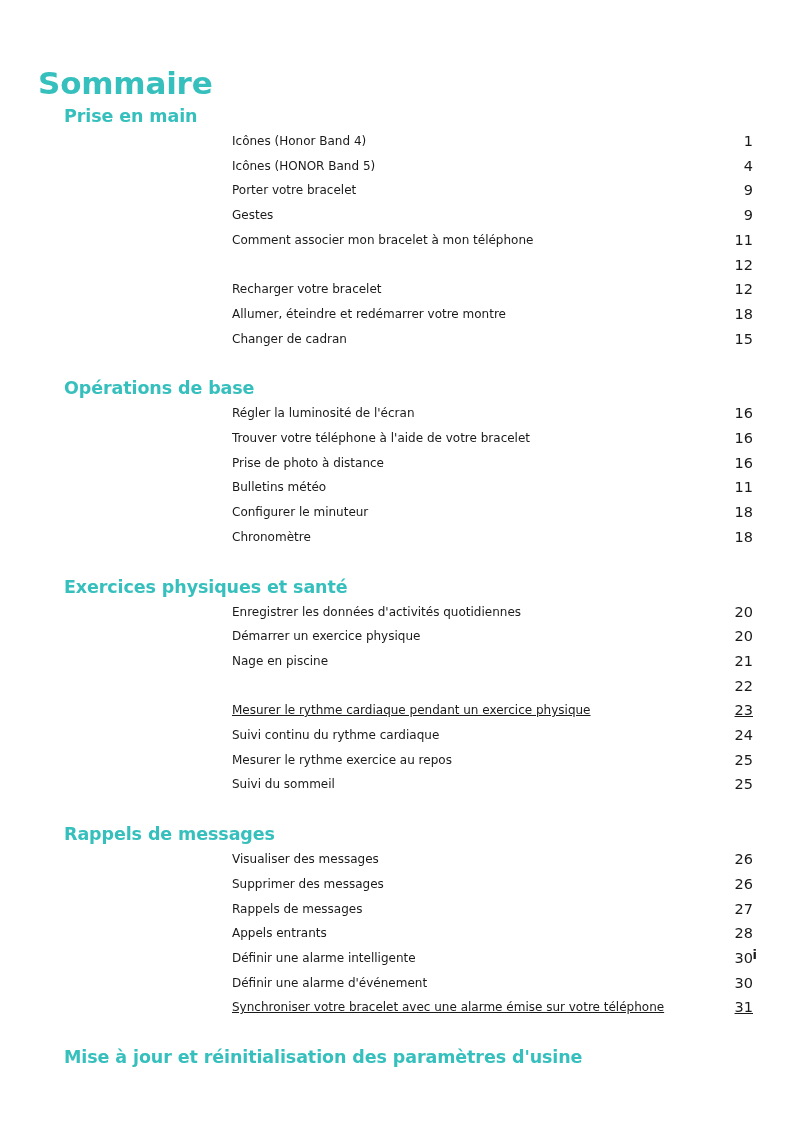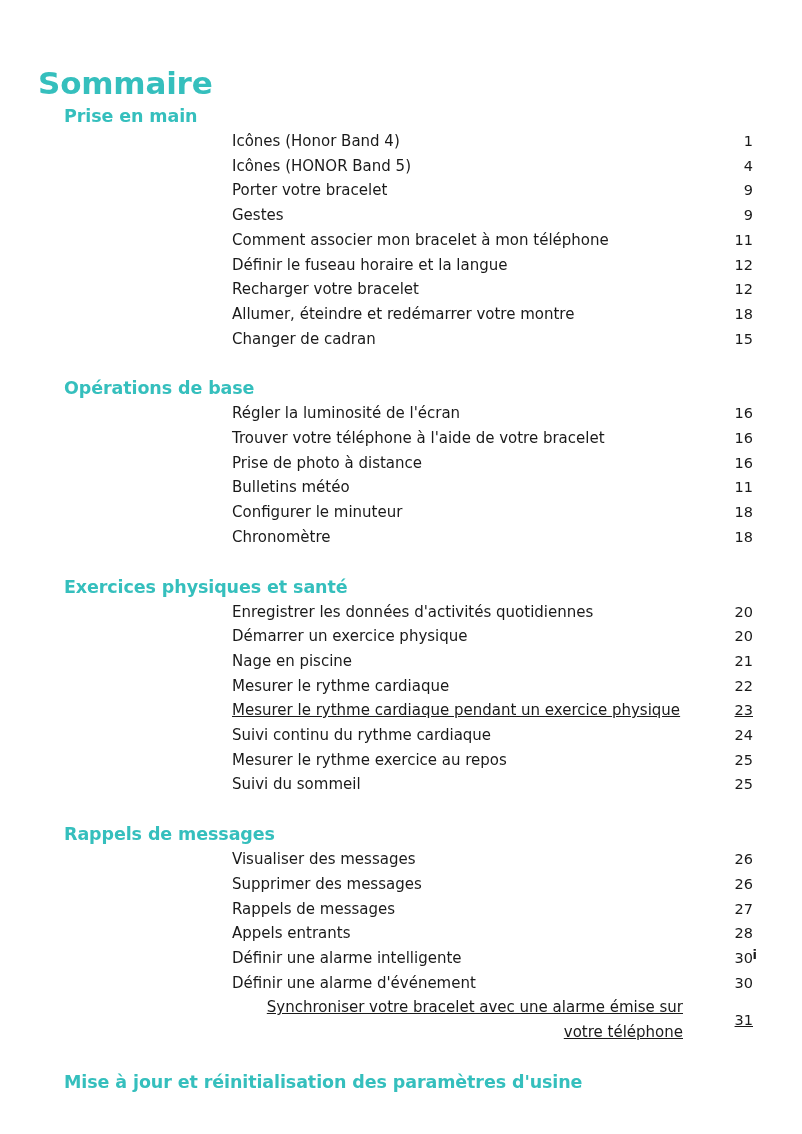--- a/index.html
+++ b/index.html
@@ -76,21 +76,21 @@
     align-items: center;
     padding-left: 232px;
     padding-right: 49px;
     min-height: 24.7px;
     box-sizing: border-box;
   }
 
   .entry-title {
     flex: 0 1 auto;
     max-width: 451px;
-    font-size: 15px;
+    font-size: 12px;
     line-height: 24.7px;
     color: #1a1a1a;
     text-align: right;
   }
 
   .entry-spacer {
     flex: 1 1 auto;
     min-width: 4px;
   }
 
@@ -157,21 +157,20 @@
             <span class="entry-title">Gestes</span>
             <span class="entry-spacer"></span>
             <span class="entry-page">9</span>
           </li>
           <li class="entry">
             <span class="entry-title">Comment associer mon bracelet à mon téléphone</span>
             <span class="entry-spacer"></span>
             <span class="entry-page">11</span>
           </li>
           <li class="entry">
-            <span class="entry-title">Définir le fuseau horaire et la langue</span>
             <span class="entry-spacer"></span>
             <span class="entry-page">12</span>
           </li>
           <li class="entry">
             <span class="entry-title">Recharger votre bracelet</span>
             <span class="entry-spacer"></span>
             <span class="entry-page">12</span>
           </li>
           <li class="entry">
             <span class="entry-title">Allumer, éteindre et redémarrer votre montre</span>
@@ -232,21 +231,20 @@
             <span class="entry-title">Démarrer un exercice physique</span>
             <span class="entry-spacer"></span>
             <span class="entry-page">20</span>
           </li>
           <li class="entry">
             <span class="entry-title">Nage en piscine</span>
             <span class="entry-spacer"></span>
             <span class="entry-page">21</span>
           </li>
           <li class="entry">
-            <span class="entry-title">Mesurer le rythme cardiaque</span>
             <span class="entry-spacer"></span>
             <span class="entry-page">22</span>
           </li>
           <li class="entry wrap">
             <span class="entry-title">Mesurer le rythme cardiaque pendant un exercice physique</span>
             <span class="entry-spacer"></span>
             <span class="entry-page">23</span>
           </li>
           <li class="entry">
             <span class="entry-title">Suivi continu du rythme cardiaque</span>

